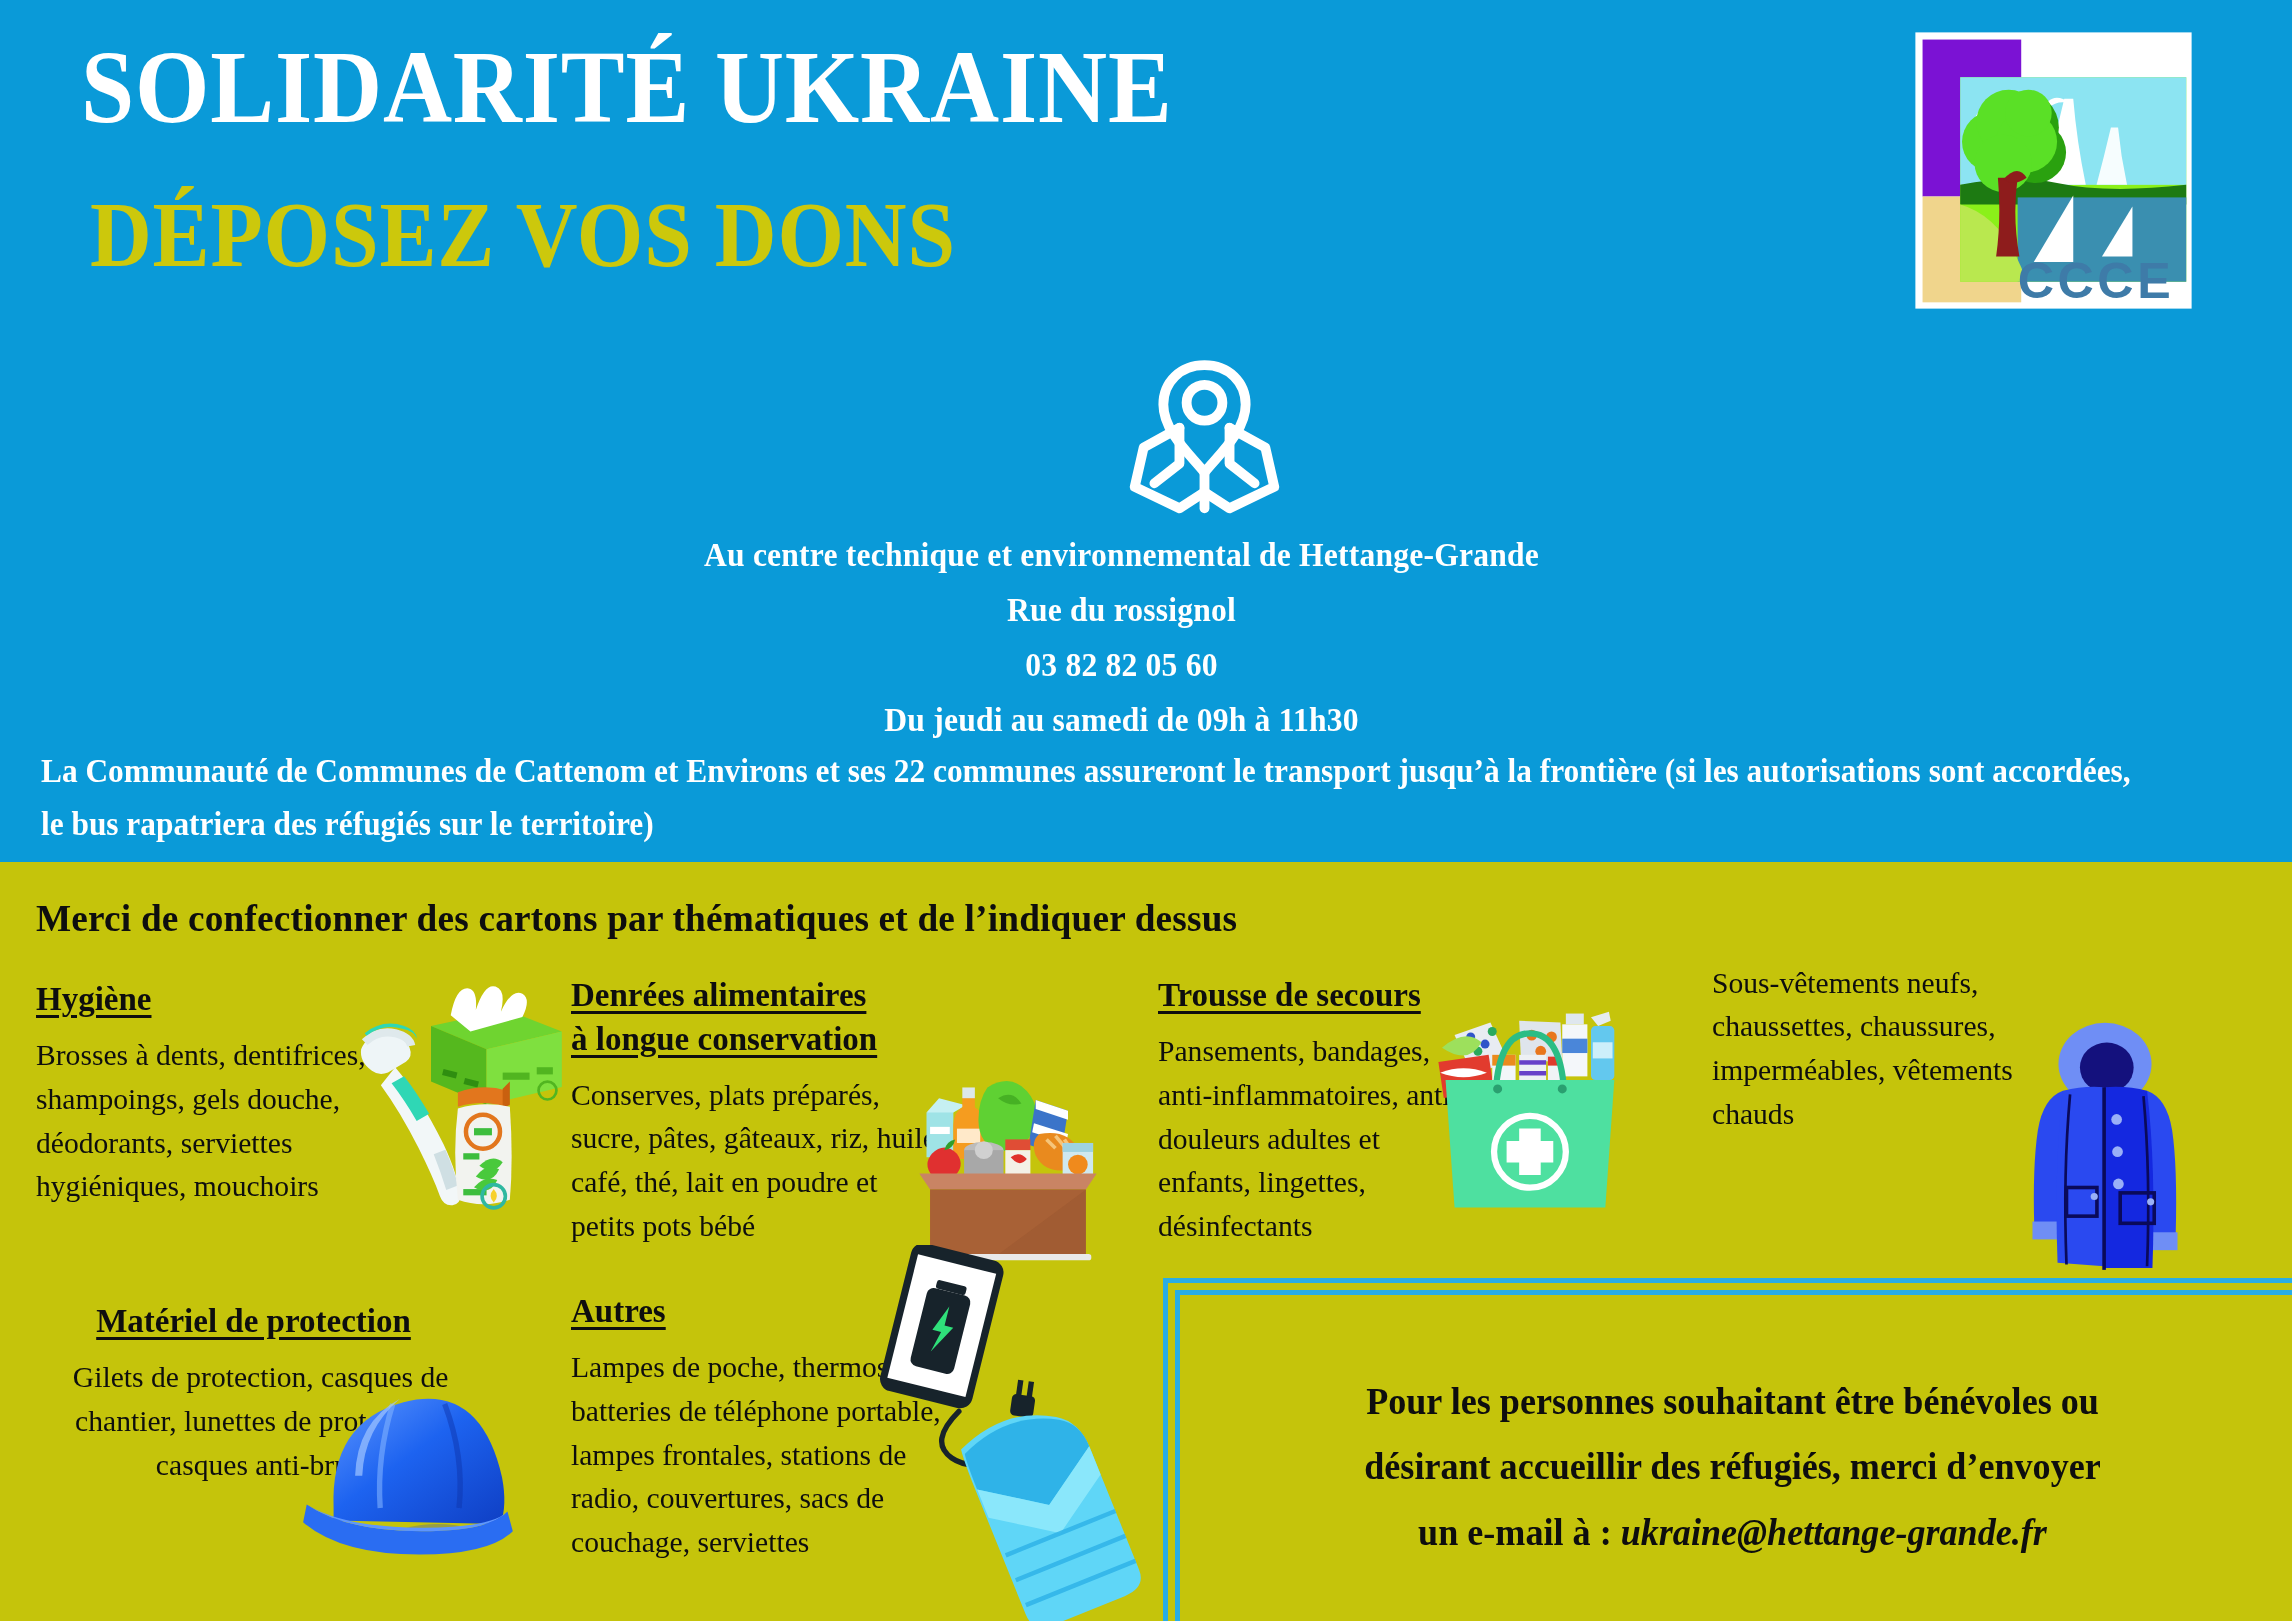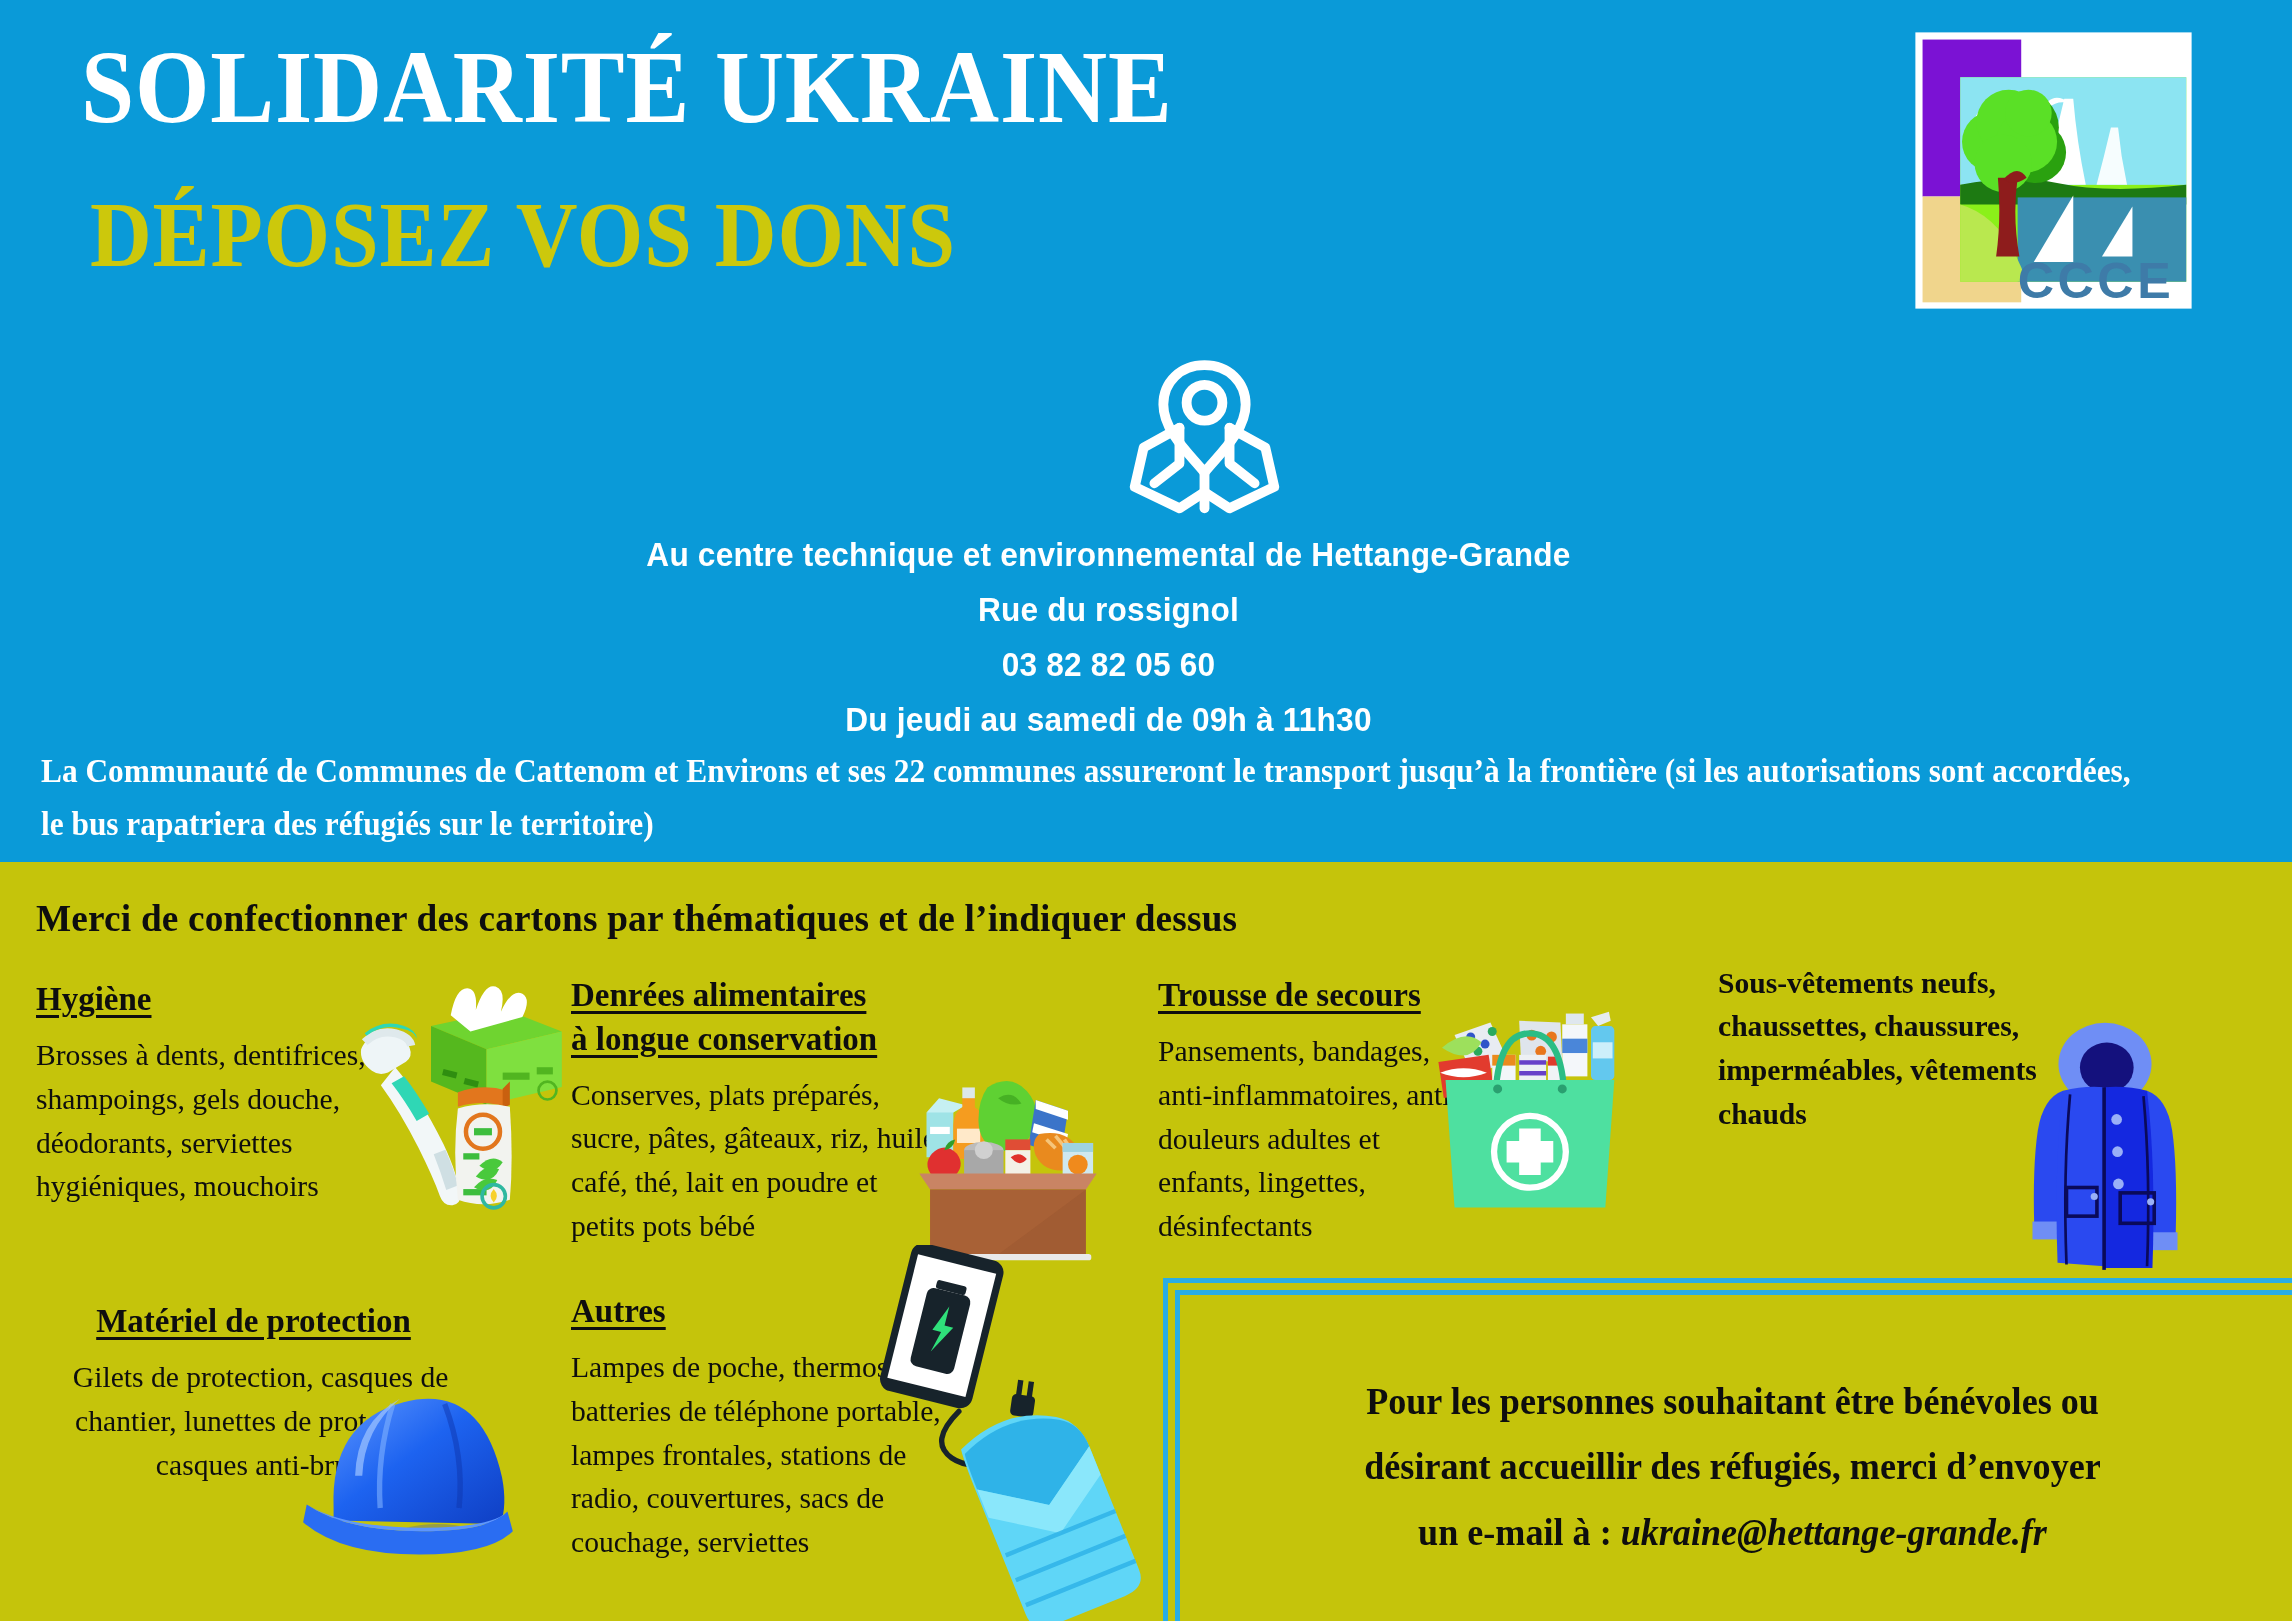--- a/index.html
+++ b/index.html
@@ -57,24 +57,24 @@
 
   
   .pin-icon{
     position:absolute;left:1124px;top:358px;
     width:161px;height:170px;
   }
   .pin-icon svg{display:block;width:161px;height:170px;}
 
   
   .address{
-    position:absolute;left:0;top:527px;width:2217px;
+    position:absolute;left:13px;top:527px;width:2217px;
     text-align:center;
     color:#ffffff;
-    font-family:Liberation Sans, sans-serif;
+    font-family:Liberation Serif, serif;
     font-weight:700;
   }
   .address .line{
     font-size:34px;
     line-height:1.62;
     transform:scaleX(0.93);
     display:block;
     letter-spacing:0.2px;
   }
 
@@ -132,21 +132,21 @@
   }
 
   
   #cat-hygiene   {left:36px;  top:978px; width:340px;}
   #cat-denrees   {left:571px; top:974px; width:376px;}
   #cat-trousse   {left:1130px;top:974px; width:322px;margin-left:28px;}
   #cat-vetements {left:1693px;top:949px; width:376px;}
   #cat-materiel  {left:43px;  top:1300px; width:421px;text-align:center;}
   #cat-autres    {left:571px; top:1290px; width:385px;}
 
-  #cat-vetements p{ margin-left:25px;font-weight:bold; }
+  #cat-vetements p{ margin-left:19px; }
   #cat-materiel p{ margin-left:14.3px; }
 
   
   .illus{position:absolute;}
   .illus svg{display:block;}
 
   #ill-hygiene  {left:345px; top:983px; width:224px;height:233px;}
   #ill-food     {left:905px;top:1057px; width:206px;height:206px;}
   #ill-medkit   {left:1433px;top:992px; width:193px;height:237px;}
   #ill-coat     {left:2011px;top:1021px; width:188px;height:260px;}

